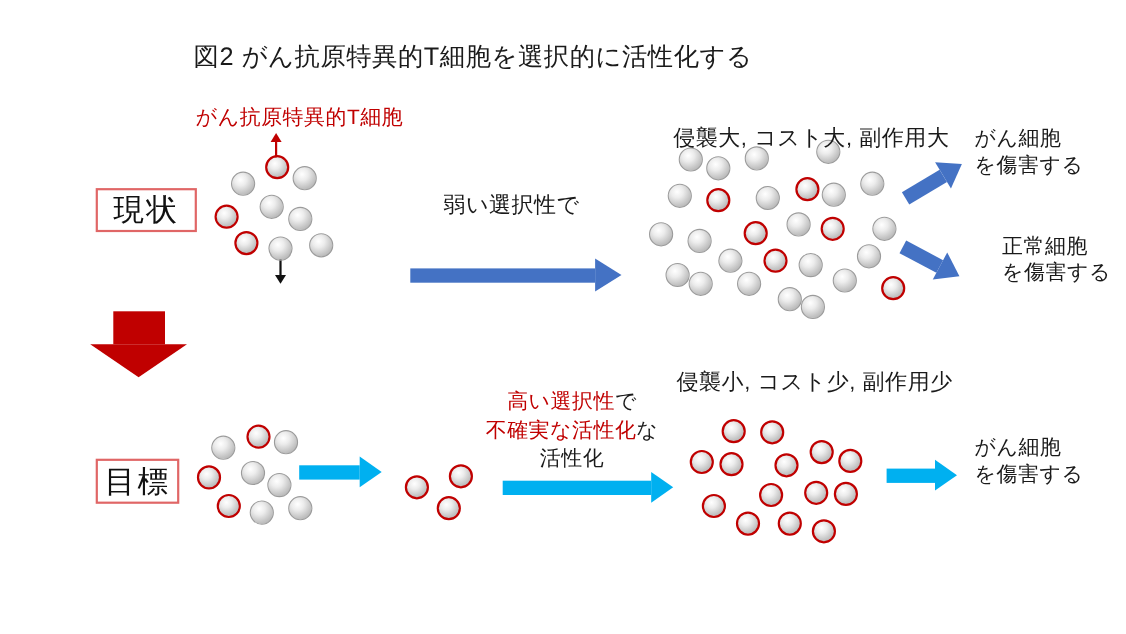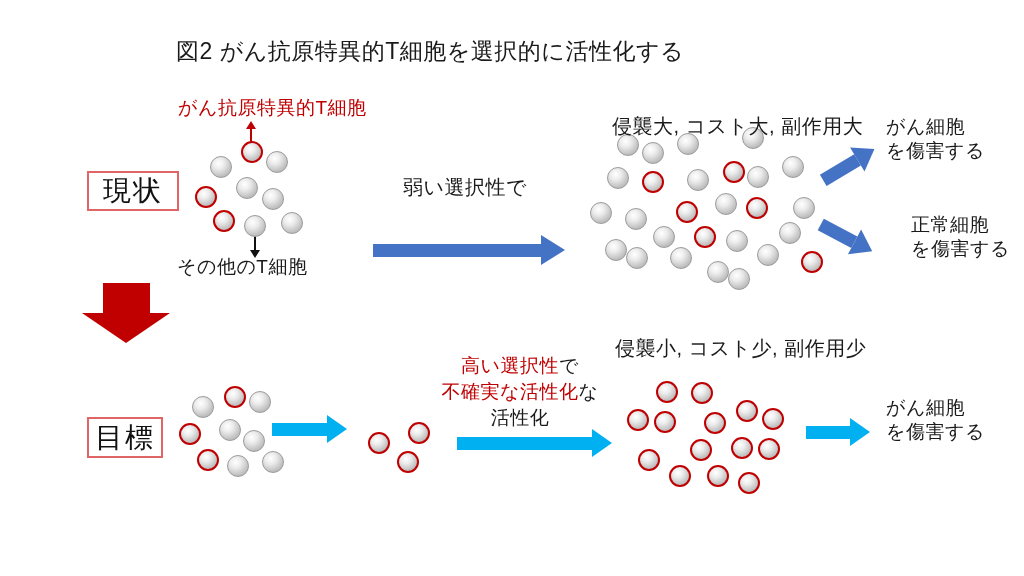--- a/index.html
+++ b/index.html
@@ -57,21 +57,20 @@
   </div>
 
   <div class="abs txt small-label red-text" style="left:178px;top:97px;">がん抗原特異的T細胞</div>
 
   <span class="tri-up red-text" style="left:246px;top:121px;"></span>
   <span class="thin-line red-text" style="left:250px;top:128px;height:21px;background:var(--dark-red);"></span>
 
   <span class="thin-line" style="left:254px;top:234px;height:17px;background:#111;"></span>
   <span class="tri-down" style="left:250px;top:250px;color:#111;"></span>
 
-  <div class="abs txt small-label" style="left:177px;top:256px;">その他のT細胞</div>
 
   <div class="cluster">
       <div class="cell red" style="left: 241px; top: 141px;"></div>
       <div class="cell" style="left: 210px; top: 156px;"></div>
       <div class="cell" style="left: 266px; top: 151px;"></div>
       <div class="cell" style="left: 236px; top: 177px;"></div>
       <div class="cell red" style="left: 195px; top: 186px;"></div>
       <div class="cell" style="left: 262px; top: 188px;"></div>
       <div class="cell red" style="left: 213px; top: 210px;"></div>
       <div class="cell" style="left: 244px; top: 215px;"></div>

